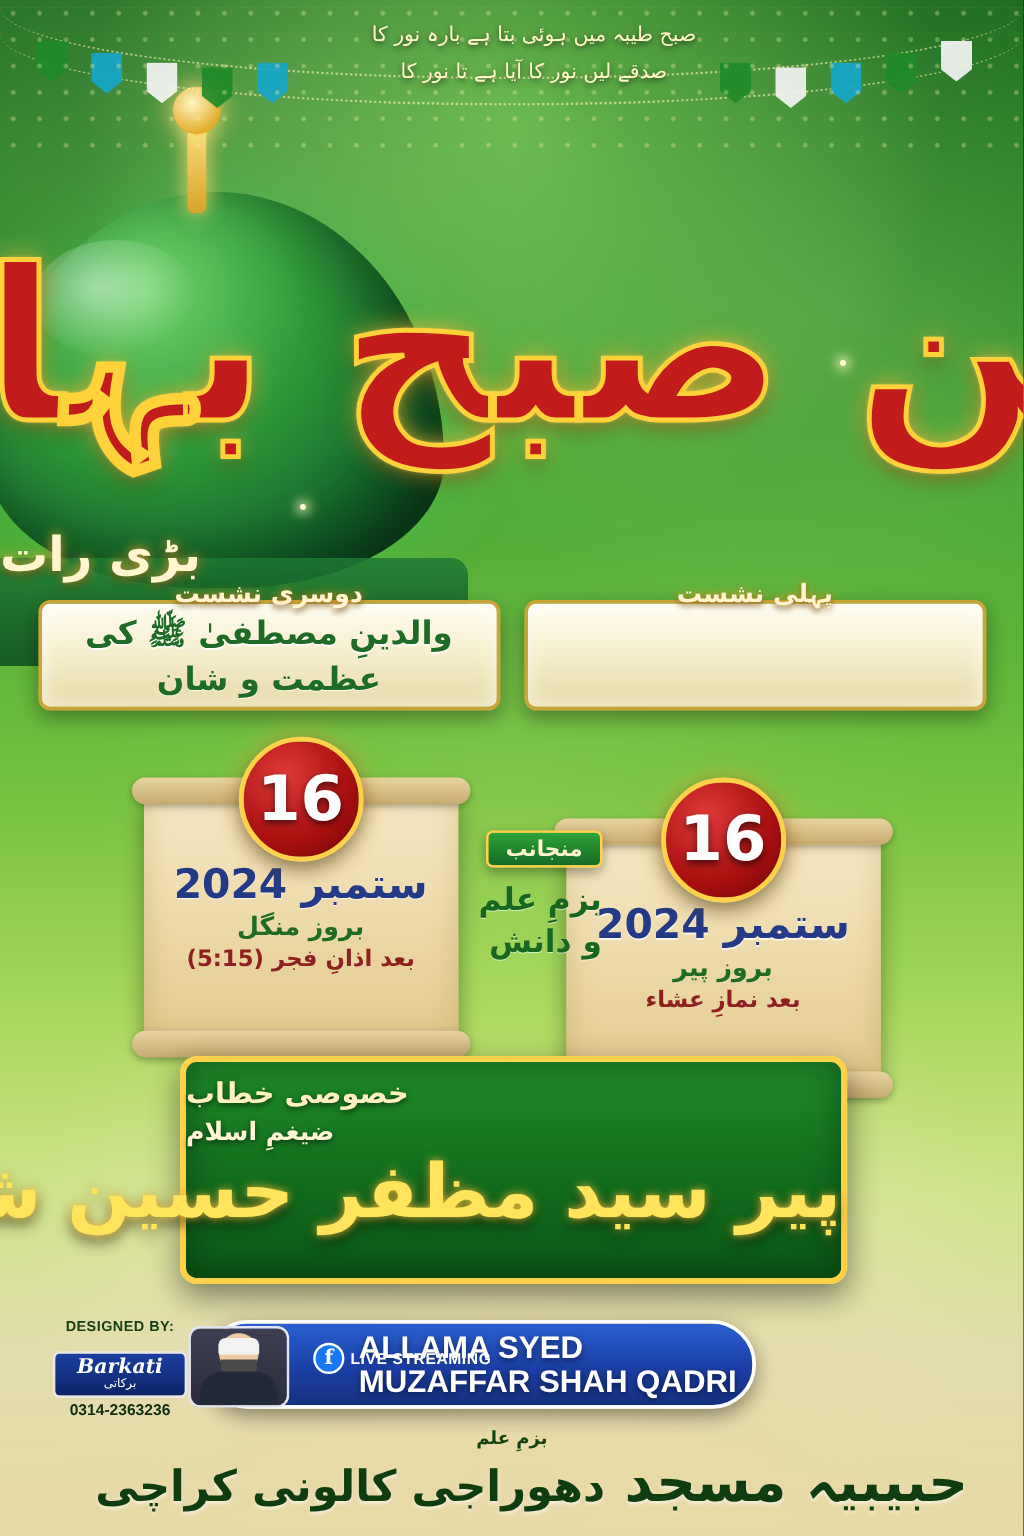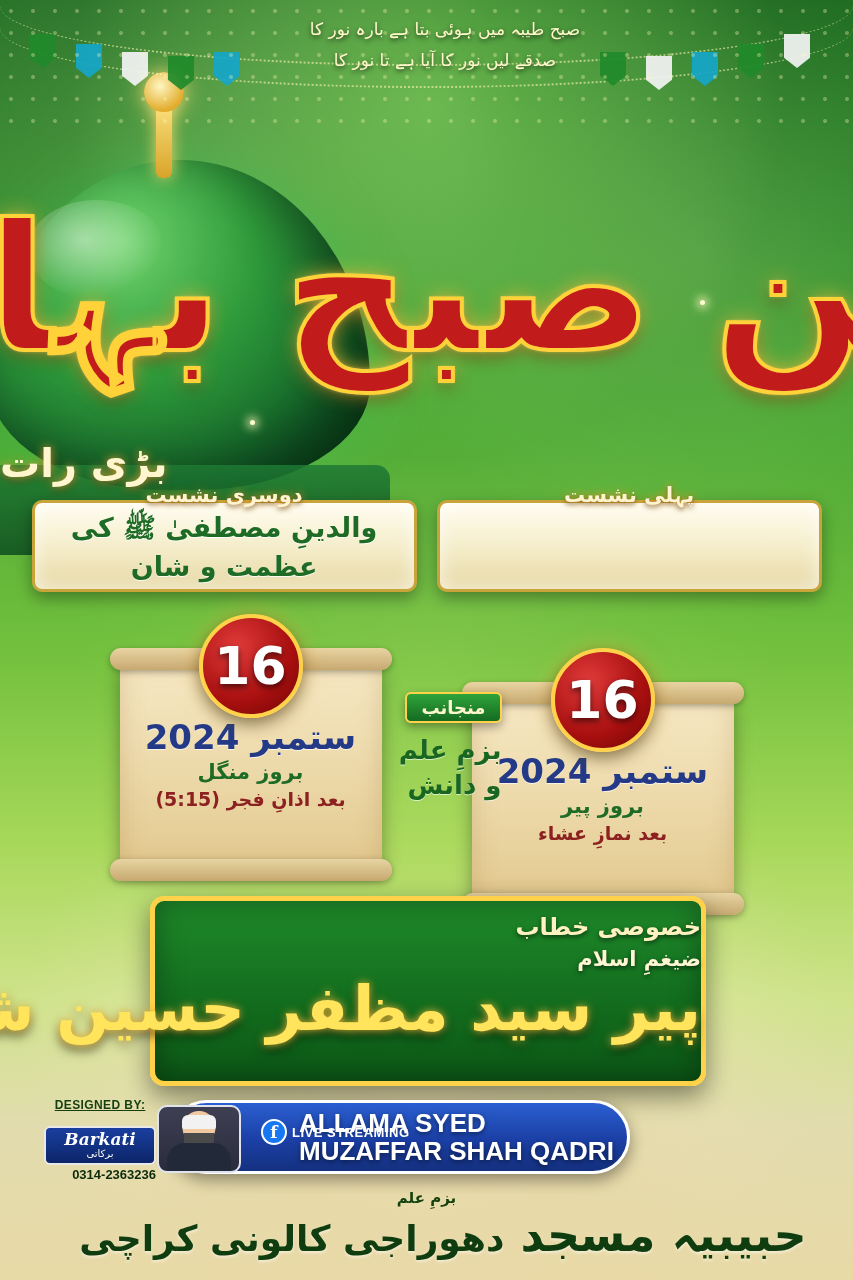--- a/index.html
+++ b/index.html
@@ -246,23 +246,22 @@
     text-shadow: 0 1px 0 rgba(255,255,255,.6);
   }
 
   
   .speaker-panel {
     position: absolute; left: 150px; top: 880px; width: 556px; height: 190px;
     background: linear-gradient(180deg, #1f8a2a 0%, #14701f 50%, #0c5716 100%);
     border: 5px solid #ffd24a;
     border-radius: 14px;
     box-shadow: 0 10px 26px rgba(0,0,0,.45), inset 0 0 30px rgba(0,0,0,.35);
-    text-align: right; direction: rtl;
+    text-align: left; direction: rtl;
     padding-top: 12px;
-    margin-top: 16px;
   }
   .khitab {
     font-family: "DejaVu Sans", sans-serif;
     font-size: 24px; font-weight: bold; color: #fff2c0;
     text-shadow: 0 2px 5px rgba(0,0,0,.6);
   }
   .zeegham {
     margin-top: 6px;
     font-family: "DejaVu Sans", sans-serif;
     font-size: 21px; font-weight: bold; color: #fff6d4;
@@ -279,21 +278,20 @@
   }
 
   
   .designer {
     position: absolute; left: 44px; top: 1098px; width: 112px; text-align: center;
   }
   .designed-by {
     font-family: "Liberation Sans", sans-serif;
     font-size: 12px; font-weight: bold; color: #153e12;
     letter-spacing: .4px;
-    text-decoration: underline;
   }
   .barkati-box {
     margin-top: 14px;
     background: linear-gradient(180deg, #1a3fa0, #0c2568);
     border: 2px solid #e8e8e8;
     border-radius: 6px;
     padding: 3px 2px 4px;
     color: #fff;
   }
   .barkati-name {
@@ -301,21 +299,21 @@
     font-style: italic; font-size: 17px; font-weight: bold;
     line-height: 1;
   }
   .barkati-ur {
     font-family: "DejaVu Sans", sans-serif;
     font-size: 10px; direction: rtl;
   }
   .barkati-phone {
     margin-top: 2px;
     font-family: "Liberation Sans", sans-serif;
-    font-size: 13px; font-weight: bold; color: #0d2c0c; text-align: right;
+    font-size: 13px; font-weight: bold; color: #0d2c0c;
   }
 
   
   .livebar {
     position: absolute; left: 170px; top: 1100px; width: 460px; height: 74px;
     background: linear-gradient(180deg, #2a5fd0 0%, #1b3fa5 55%, #14307f 100%);
     border: 3px solid #ffffff;
     border-radius: 38px;
     box-shadow: 0 6px 16px rgba(0,0,0,.4);
     display: flex; align-items: center; padding-left: 80px;

